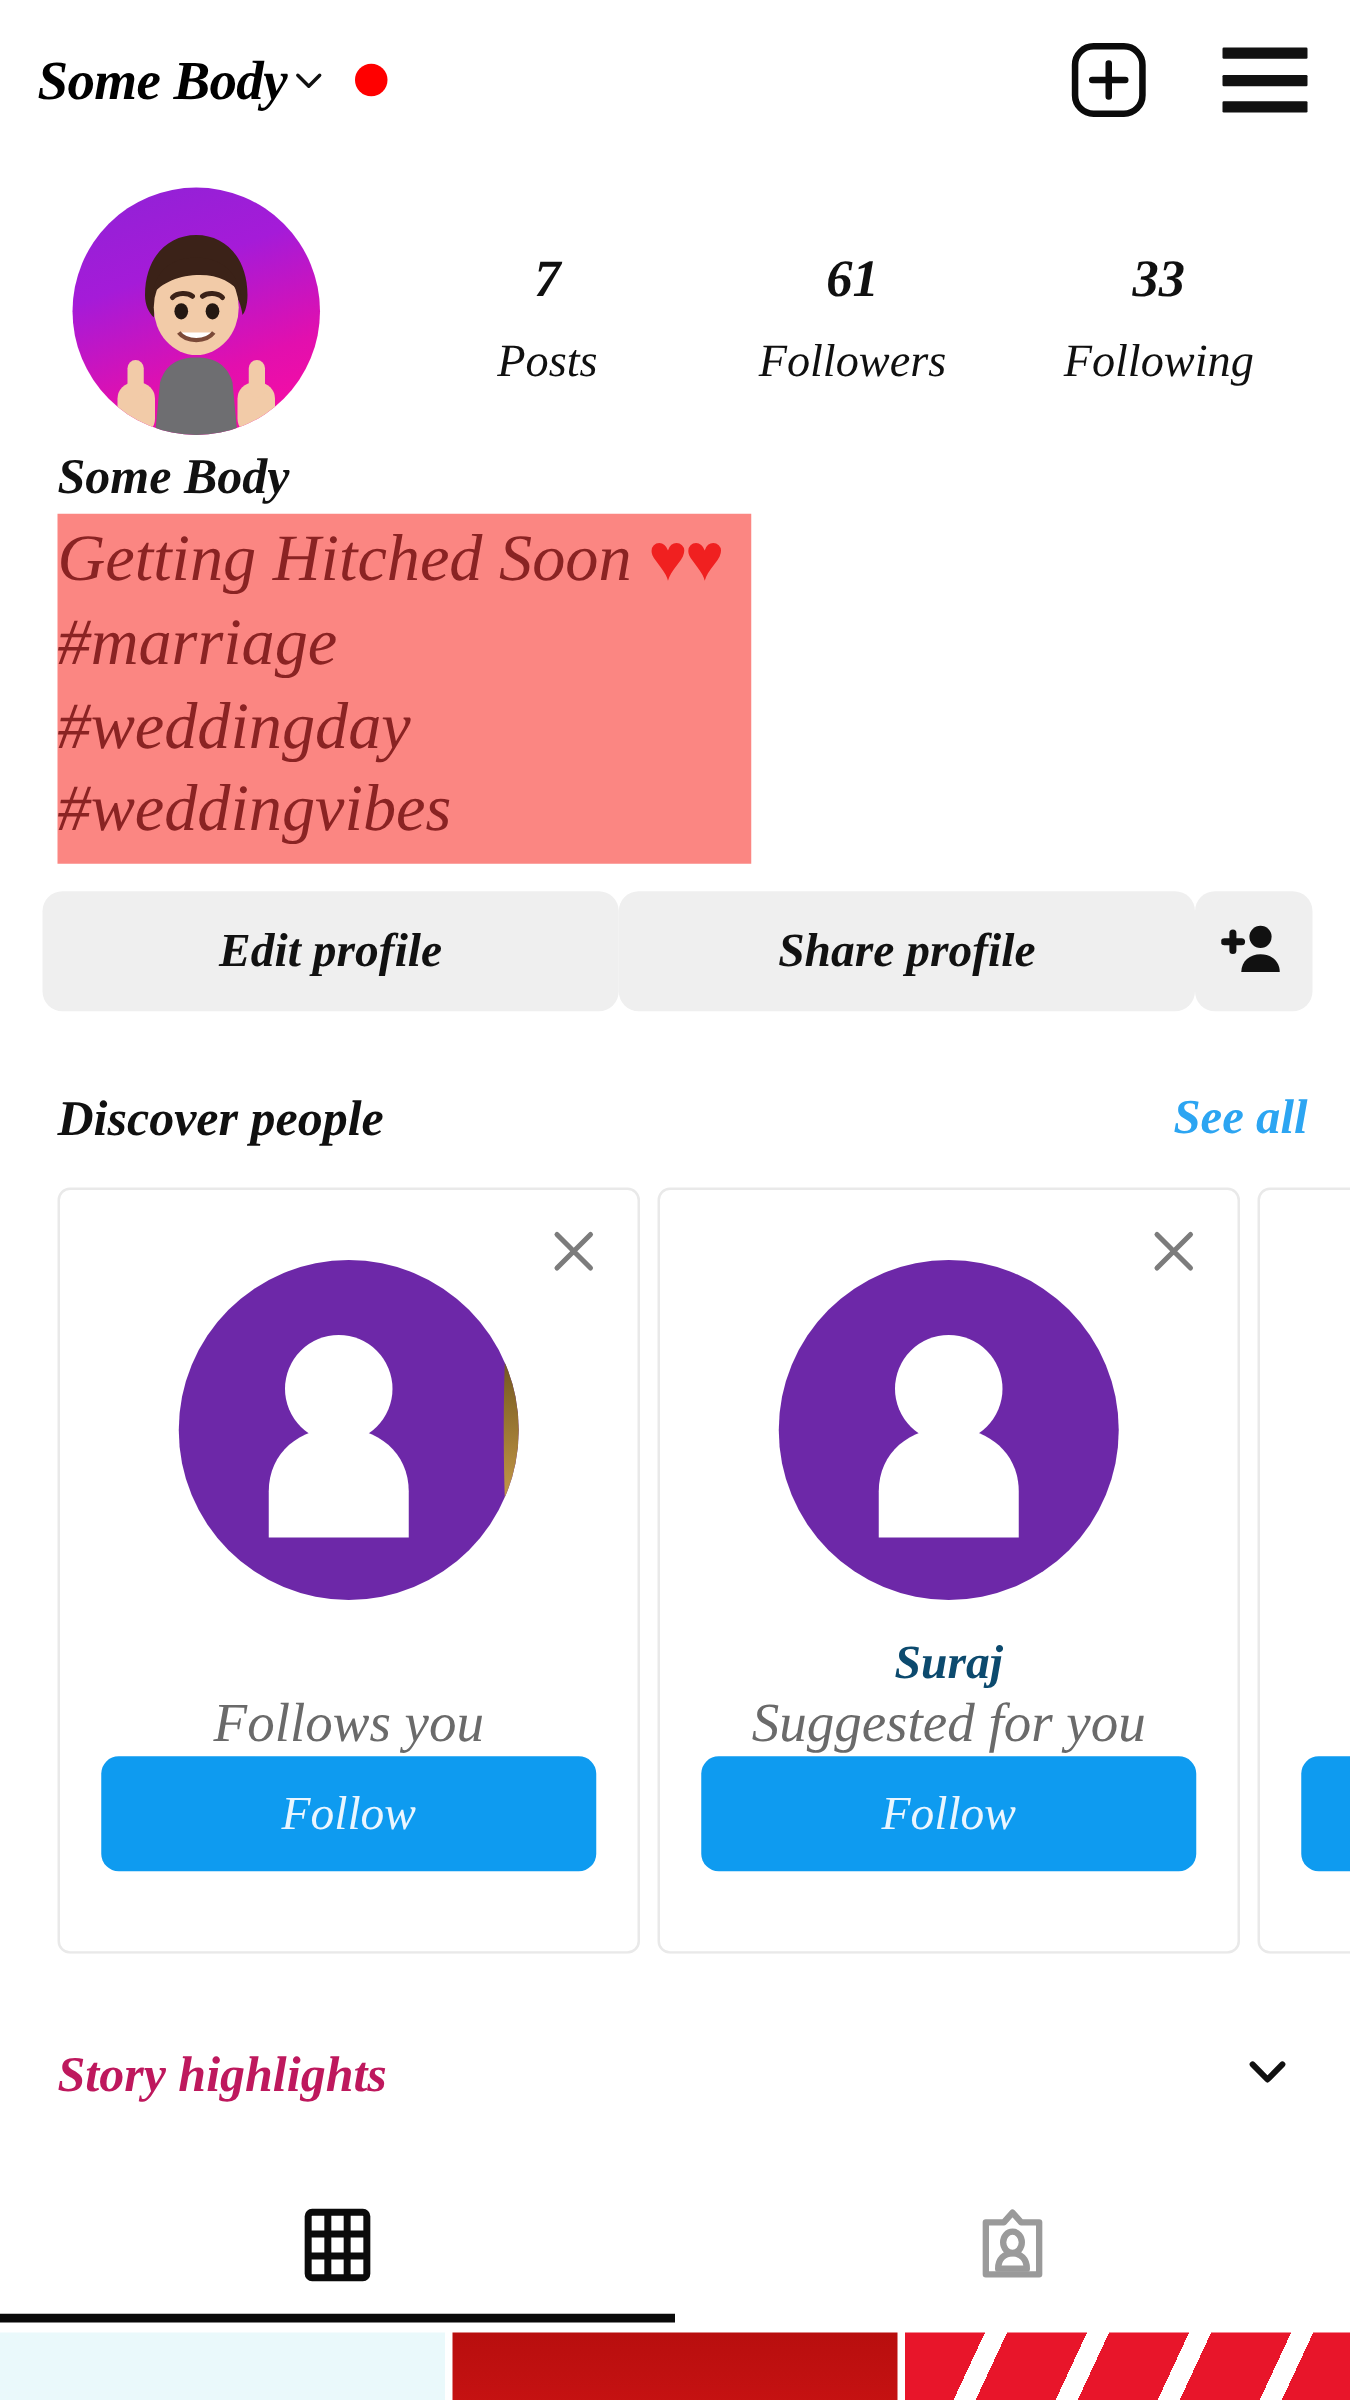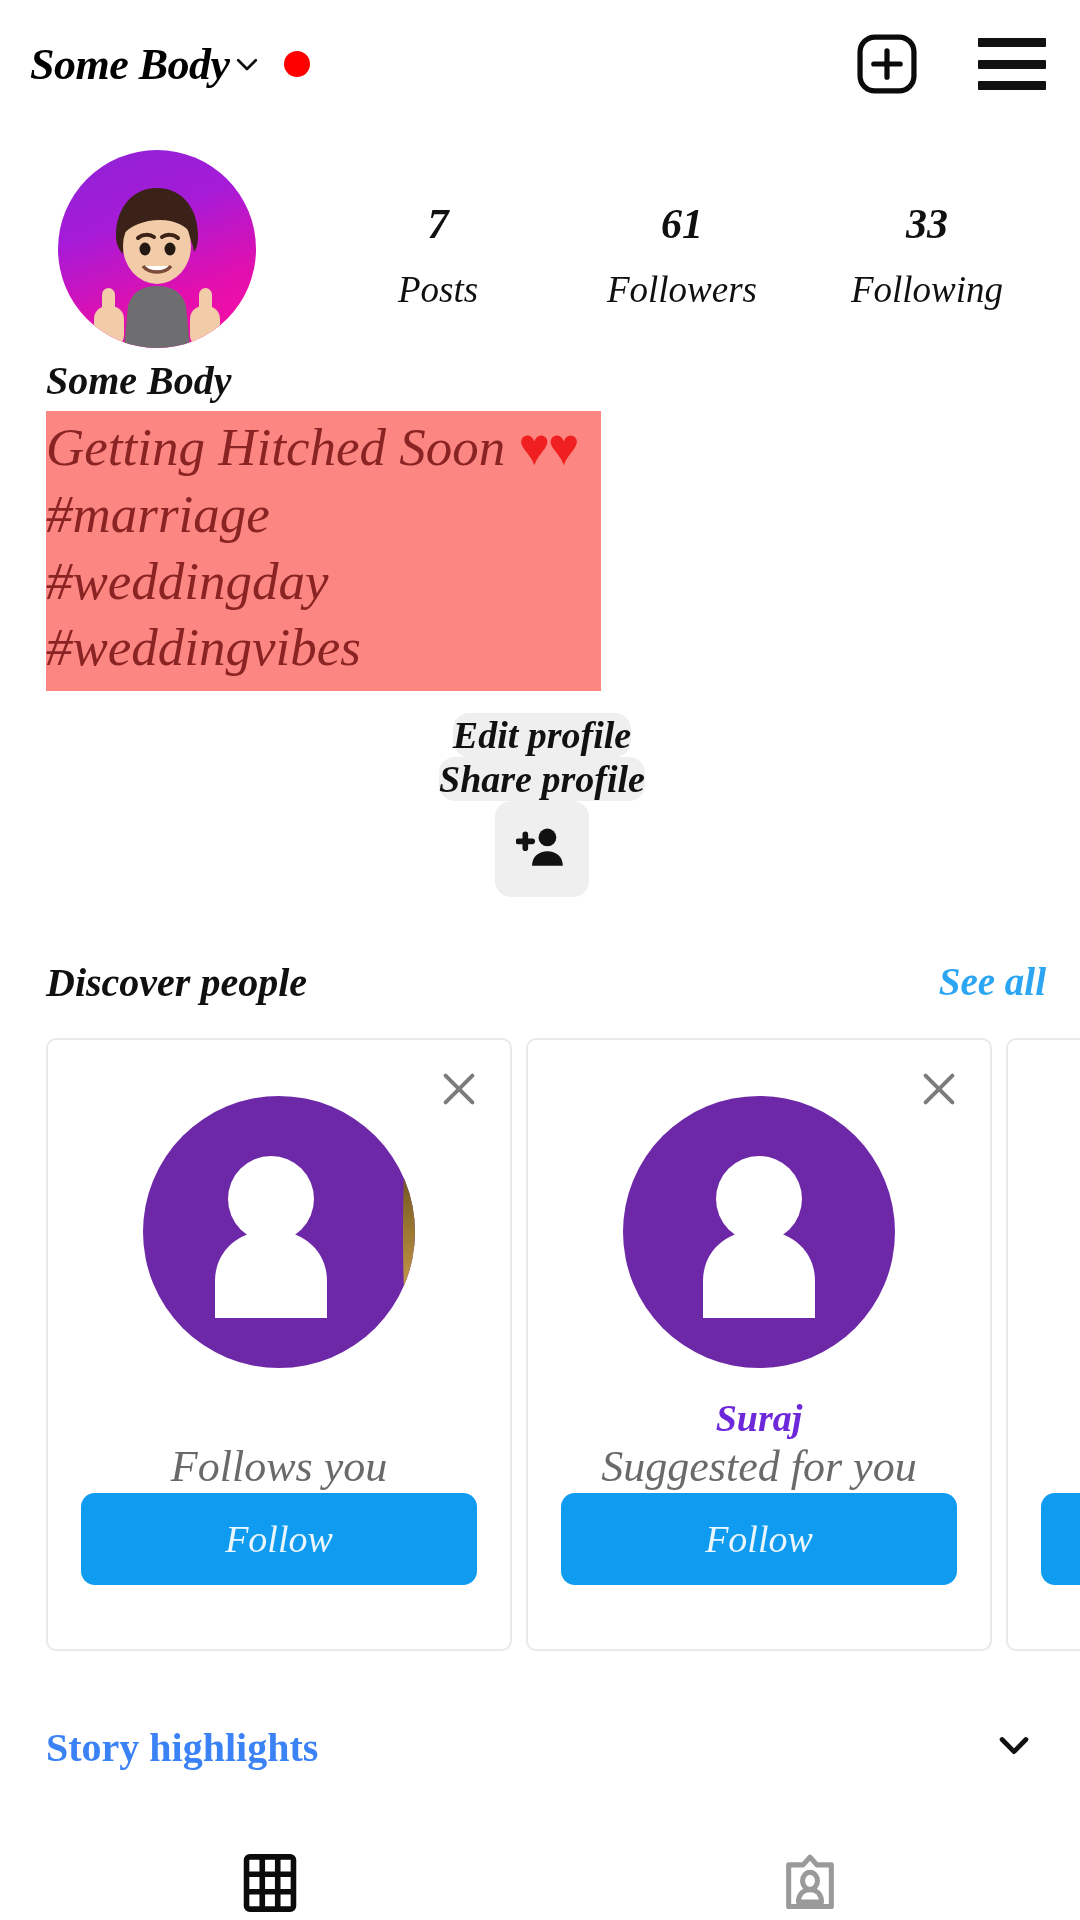--- a/index.html
+++ b/index.html
@@ -80,21 +80,20 @@
   .bio-line {
     font-size: 53px; font-style: italic; color: #8A2323;
     line-height: 1.26; white-space: nowrap;
   }
   .bio-line .heart { color: #F02020; font-style: normal; letter-spacing: -2px; }
 
   
   .actions {
     display: flex; align-items: center; 
     padding: 22px 30px 0 34px;
-    flex-direction: column;
   }
   .btn-grey {
     background: #EFEFEF; border-radius: 16px;
     height: 96px; display: flex; align-items: center; justify-content: center;
     font-size: 38px; font-weight: 700; font-style: italic; color: #111;
   }
   .btn-edit { flex: 1 1 0; }
   .btn-share { flex: 1 1 0; }
   .btn-adduser {
     width: 94px; height: 96px; background: #EFEFEF; border-radius: 16px;
@@ -132,41 +131,41 @@
     background: #6D28A8; margin-top: 56px; position: relative; overflow: hidden;
   }
   .card-avatar.has-ring::after {
     content:""; position:absolute; right:-4px; top:14px;
     width: 16px; height: 244px; border-radius: 50%;
     background: linear-gradient(180deg,#3d2a12 0%, #8a6a2a 40%, #c89b4a 75%, #6d28a8 100%);
   }
   .card-avatar svg { position:absolute; left:0; top:0; }
   .card-name {
     font-size: 38px; font-weight: 700; font-style: italic;
-    color: #6d28d9; margin-top: 26px; height: 48px; line-height: 48px;
+    color: #0c4a6e; margin-top: 26px; height: 48px; line-height: 48px;
   }
   .card-sub {
     font-size: 44px; font-style: italic; color: #6A6A6A;
     margin-top: 2px; line-height: 46px;
   }
   .follow-btn {
     position: absolute; left: 33px; right: 33px; bottom: 64px;
     height: 92px; background: #0E9BF0; border-radius: 14px;
     display: flex; align-items: center; justify-content: center;
     font-size: 38px; font-style: italic; color: #EAF6FF;
   }
   .card-partial { flex: 0 0 466px; }
 
   
   .highlights-head {
     display: flex; align-items: center; justify-content: space-between;
     padding: 72px 44px 0 46px;
   }
   .highlights-title {
-    font-size: 40px; font-weight: 700; color: #3b82f6;
+    font-size: 40px; font-weight: 700; font-style: italic; color: #be185d;
   }
 
   
   .tabbar {
     display: flex; margin-top: 56px; height: 112px;
   }
   .tab {
     flex: 1; display: flex; align-items: center; justify-content: center;
     position: relative;
   }

